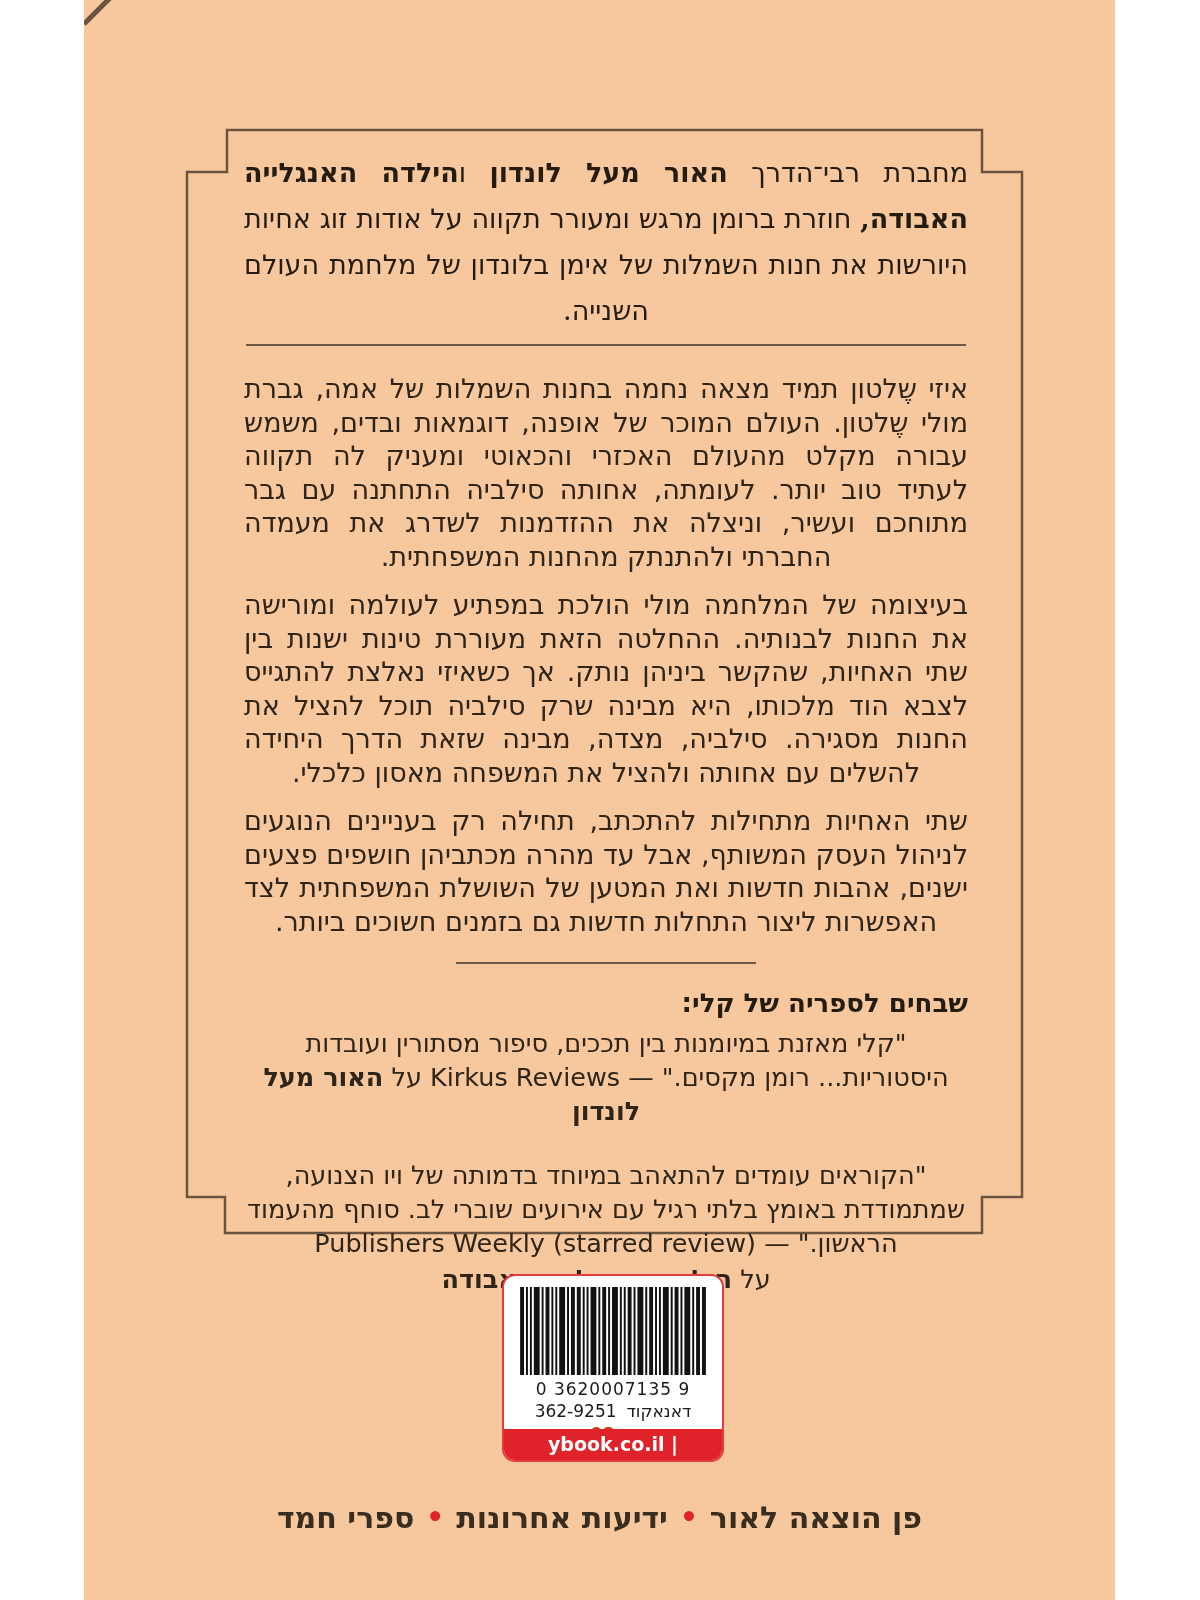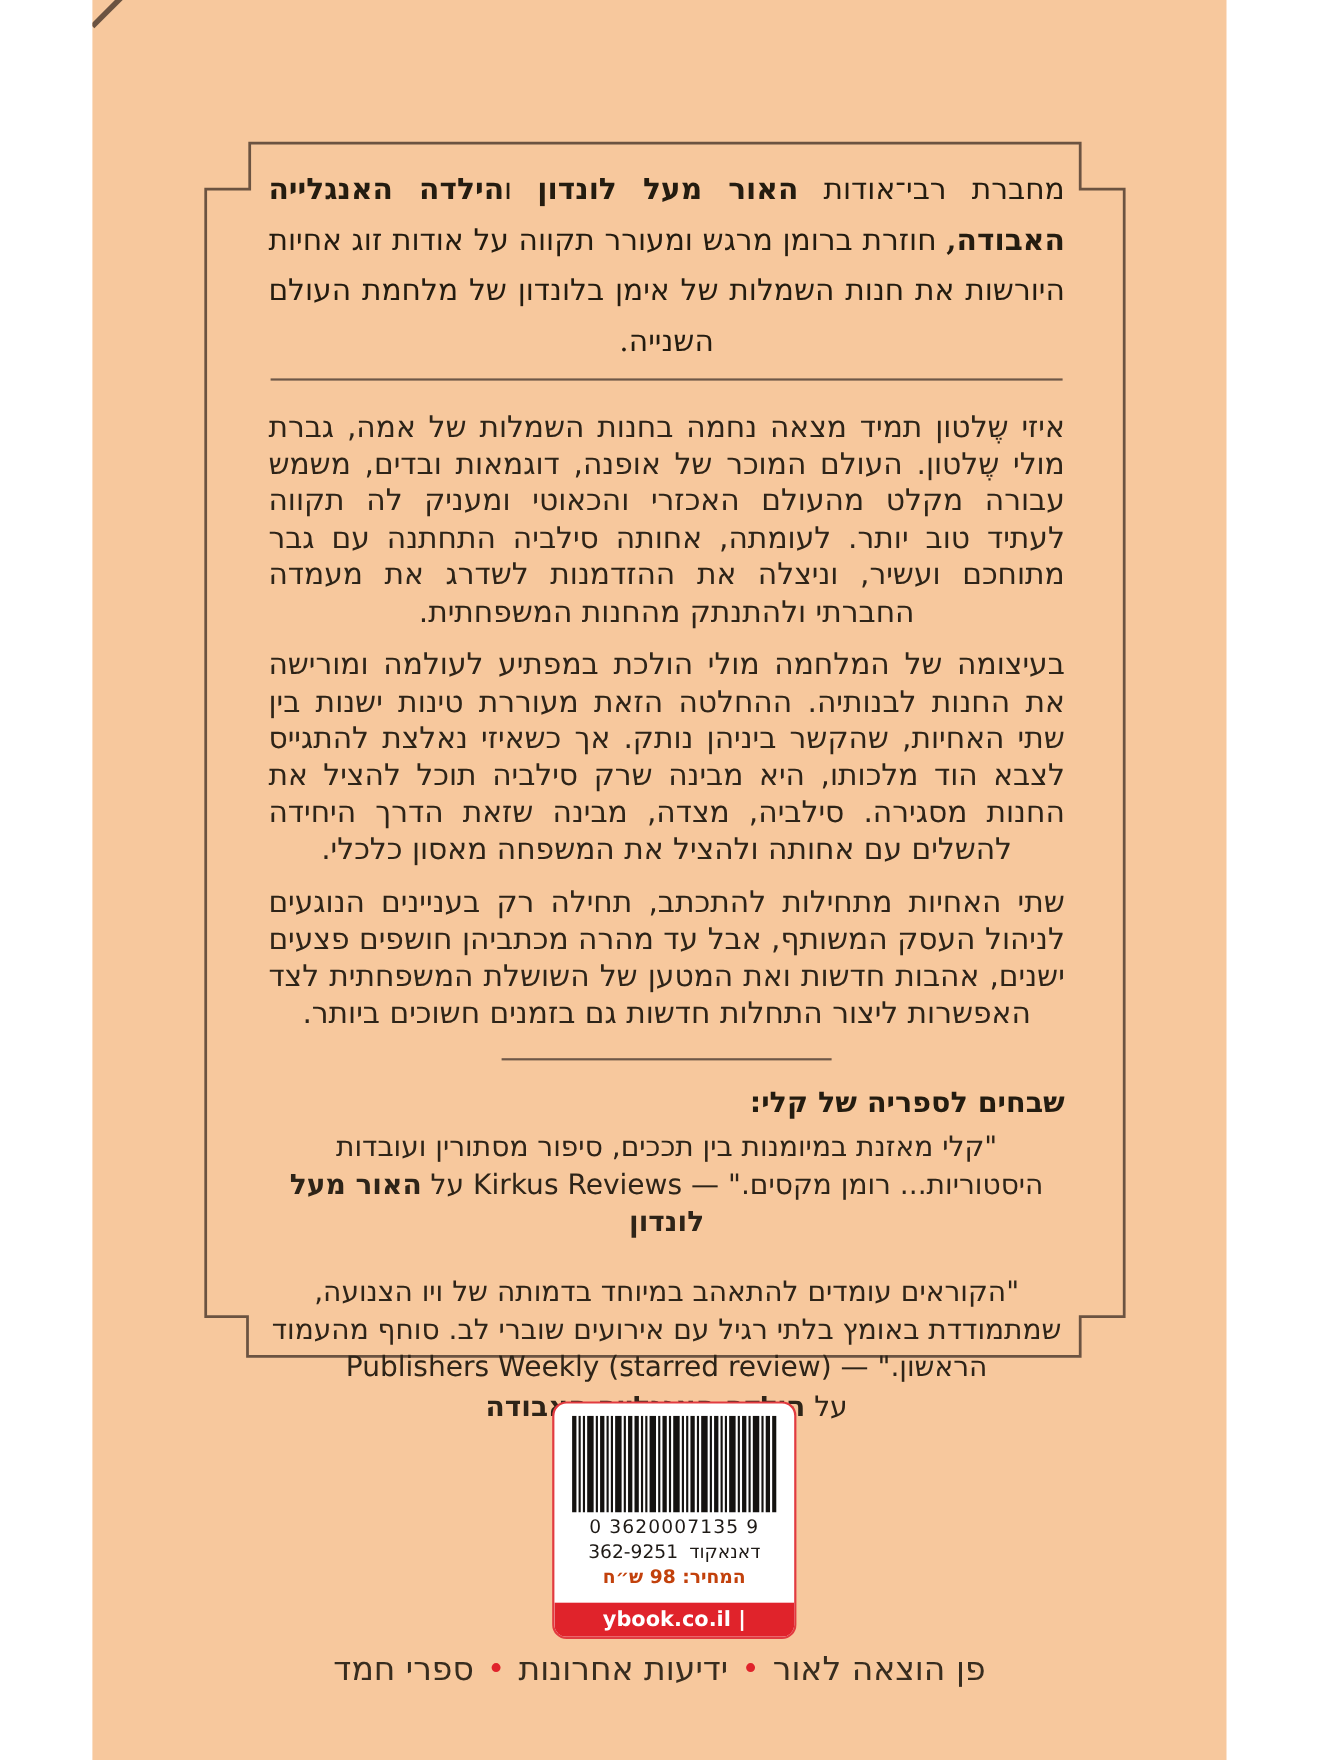--- a/index.html
+++ b/index.html
@@ -51,21 +51,21 @@
     font-size:26px;font-weight:bold;
     margin-bottom:8px;color:#241c10;
   }
   .review{
     font-size:25.5px;line-height:34px;text-align:center;
     margin-bottom:30px;color:#2e2418;
   }
   .review .bold{font-weight:bold;}
   .review-bookline{margin-top:2px;}
   .barcode-box{
-    position:absolute;left:418px;top:1274px;width:222px;height:216px;
+    position:absolute;left:418px;top:1274px;width:222px;height:188px;
     background:#ffffff;border:2px solid #e23b40;border-radius:13px;
     overflow:hidden;text-align:center;
   }
   .bars{display:block;margin:11px auto 3px auto;}
   .bc-number{
     font-size:17px;color:#1e1a16;direction:ltr;letter-spacing:1px;line-height:22px;
   }
   .bc-dana{
     font-size:17px;color:#1e1a16;direction:rtl;line-height:23px;
   }
@@ -75,39 +75,39 @@
   }
   .bc-band{
     position:absolute;left:0;right:0;bottom:0;height:31px;
     background:var(--red);
     color:#ffffff;font-weight:bold;font-size:19px;line-height:30px;
     direction:ltr;
   }
   .footer{
     position:absolute;left:0;right:0;top:1500px;
     text-align:center;direction:rtl;
-    font-size:30px;font-weight:normal;color:#382d1f;
+    font-size:30px;font-weight:bold;color:#382d1f;
   }
   .footer .bullet{
     color:var(--red);margin:0 12px;font-size:28px;vertical-align:1px;
   }
 </style>
 </head>
 <body>
 
 <div class="cover">
 
   <svg class="frame-svg" viewBox="0 0 1031 1600" xmlns="http://www.w3.org/2000/svg">
     <line x1="0" y1="24" x2="27" y2="-3" stroke="#6b5341" stroke-width="5"></line>
     <path d="M143,130 H898 V172 H938 V1197 H898 V1233 H141 V1197 H103 V172 H143 Z" fill="none" stroke="#6b5341" stroke-width="2.5"></path>
   </svg>
 
   <div class="content">
 
-    <p class="p-intro"><span>מחברת רבי־אודות </span><span class="bold">האור מעל לונדון</span><span> ו</span><span class="bold">הילדה האנגלייה האבודה,</span><span> חוזרת ברומן מרגש ומעורר תקווה על אודות זוג אחיות היורשות את חנות השמלות של אימן בלונדון של מלחמת העולם השנייה.</span></p>
+    <p class="p-intro"><span>מחברת רבי־הדרך </span><span class="bold">האור מעל לונדון</span><span> ו</span><span class="bold">הילדה האנגלייה האבודה,</span><span> חוזרת ברומן מרגש ומעורר תקווה על אודות זוג אחיות היורשות את חנות השמלות של אימן בלונדון של מלחמת העולם השנייה.</span></p>
 
     <hr class="divider-wide">
 
     <p class="p-body">איזי שֶלטון תמיד מצאה נחמה בחנות השמלות של אמה, גברת מולי שֶלטון. העולם המוכר של אופנה, דוגמאות ובדים, משמש עבורה מקלט מהעולם האכזרי והכאוטי ומעניק לה תקווה לעתיד טוב יותר. לעומתה, אחותה סילביה התחתנה עם גבר מתוחכם ועשיר, וניצלה את ההזדמנות לשדרג את מעמדה החברתי ולהתנתק מהחנות המשפחתית.</p>
     <p class="p-body">בעיצומה של המלחמה מולי הולכת במפתיע לעולמה ומורישה את החנות לבנותיה. ההחלטה הזאת מעוררת טינות ישנות בין שתי האחיות, שהקשר ביניהן נותק. אך כשאיזי נאלצת להתגייס לצבא הוד מלכותו, היא מבינה שרק סילביה תוכל להציל את החנות מסגירה. סילביה, מצדה, מבינה שזאת הדרך היחידה להשלים עם אחותה ולהציל את המשפחה מאסון כלכלי.</p>
     <p class="p-body">שתי האחיות מתחילות להתכתב, תחילה רק בעניינים הנוגעים לניהול העסק המשותף, אבל עד מהרה מכתביהן חושפים פצעים ישנים, אהבות חדשות ואת המטען של השושלת המשפחתית לצד האפשרות ליצור התחלות חדשות גם בזמנים חשוכים ביותר.</p>
 
     <hr class="divider-short">
 
     <div class="praise-heading">שבחים לספריה של קלי:</div>

